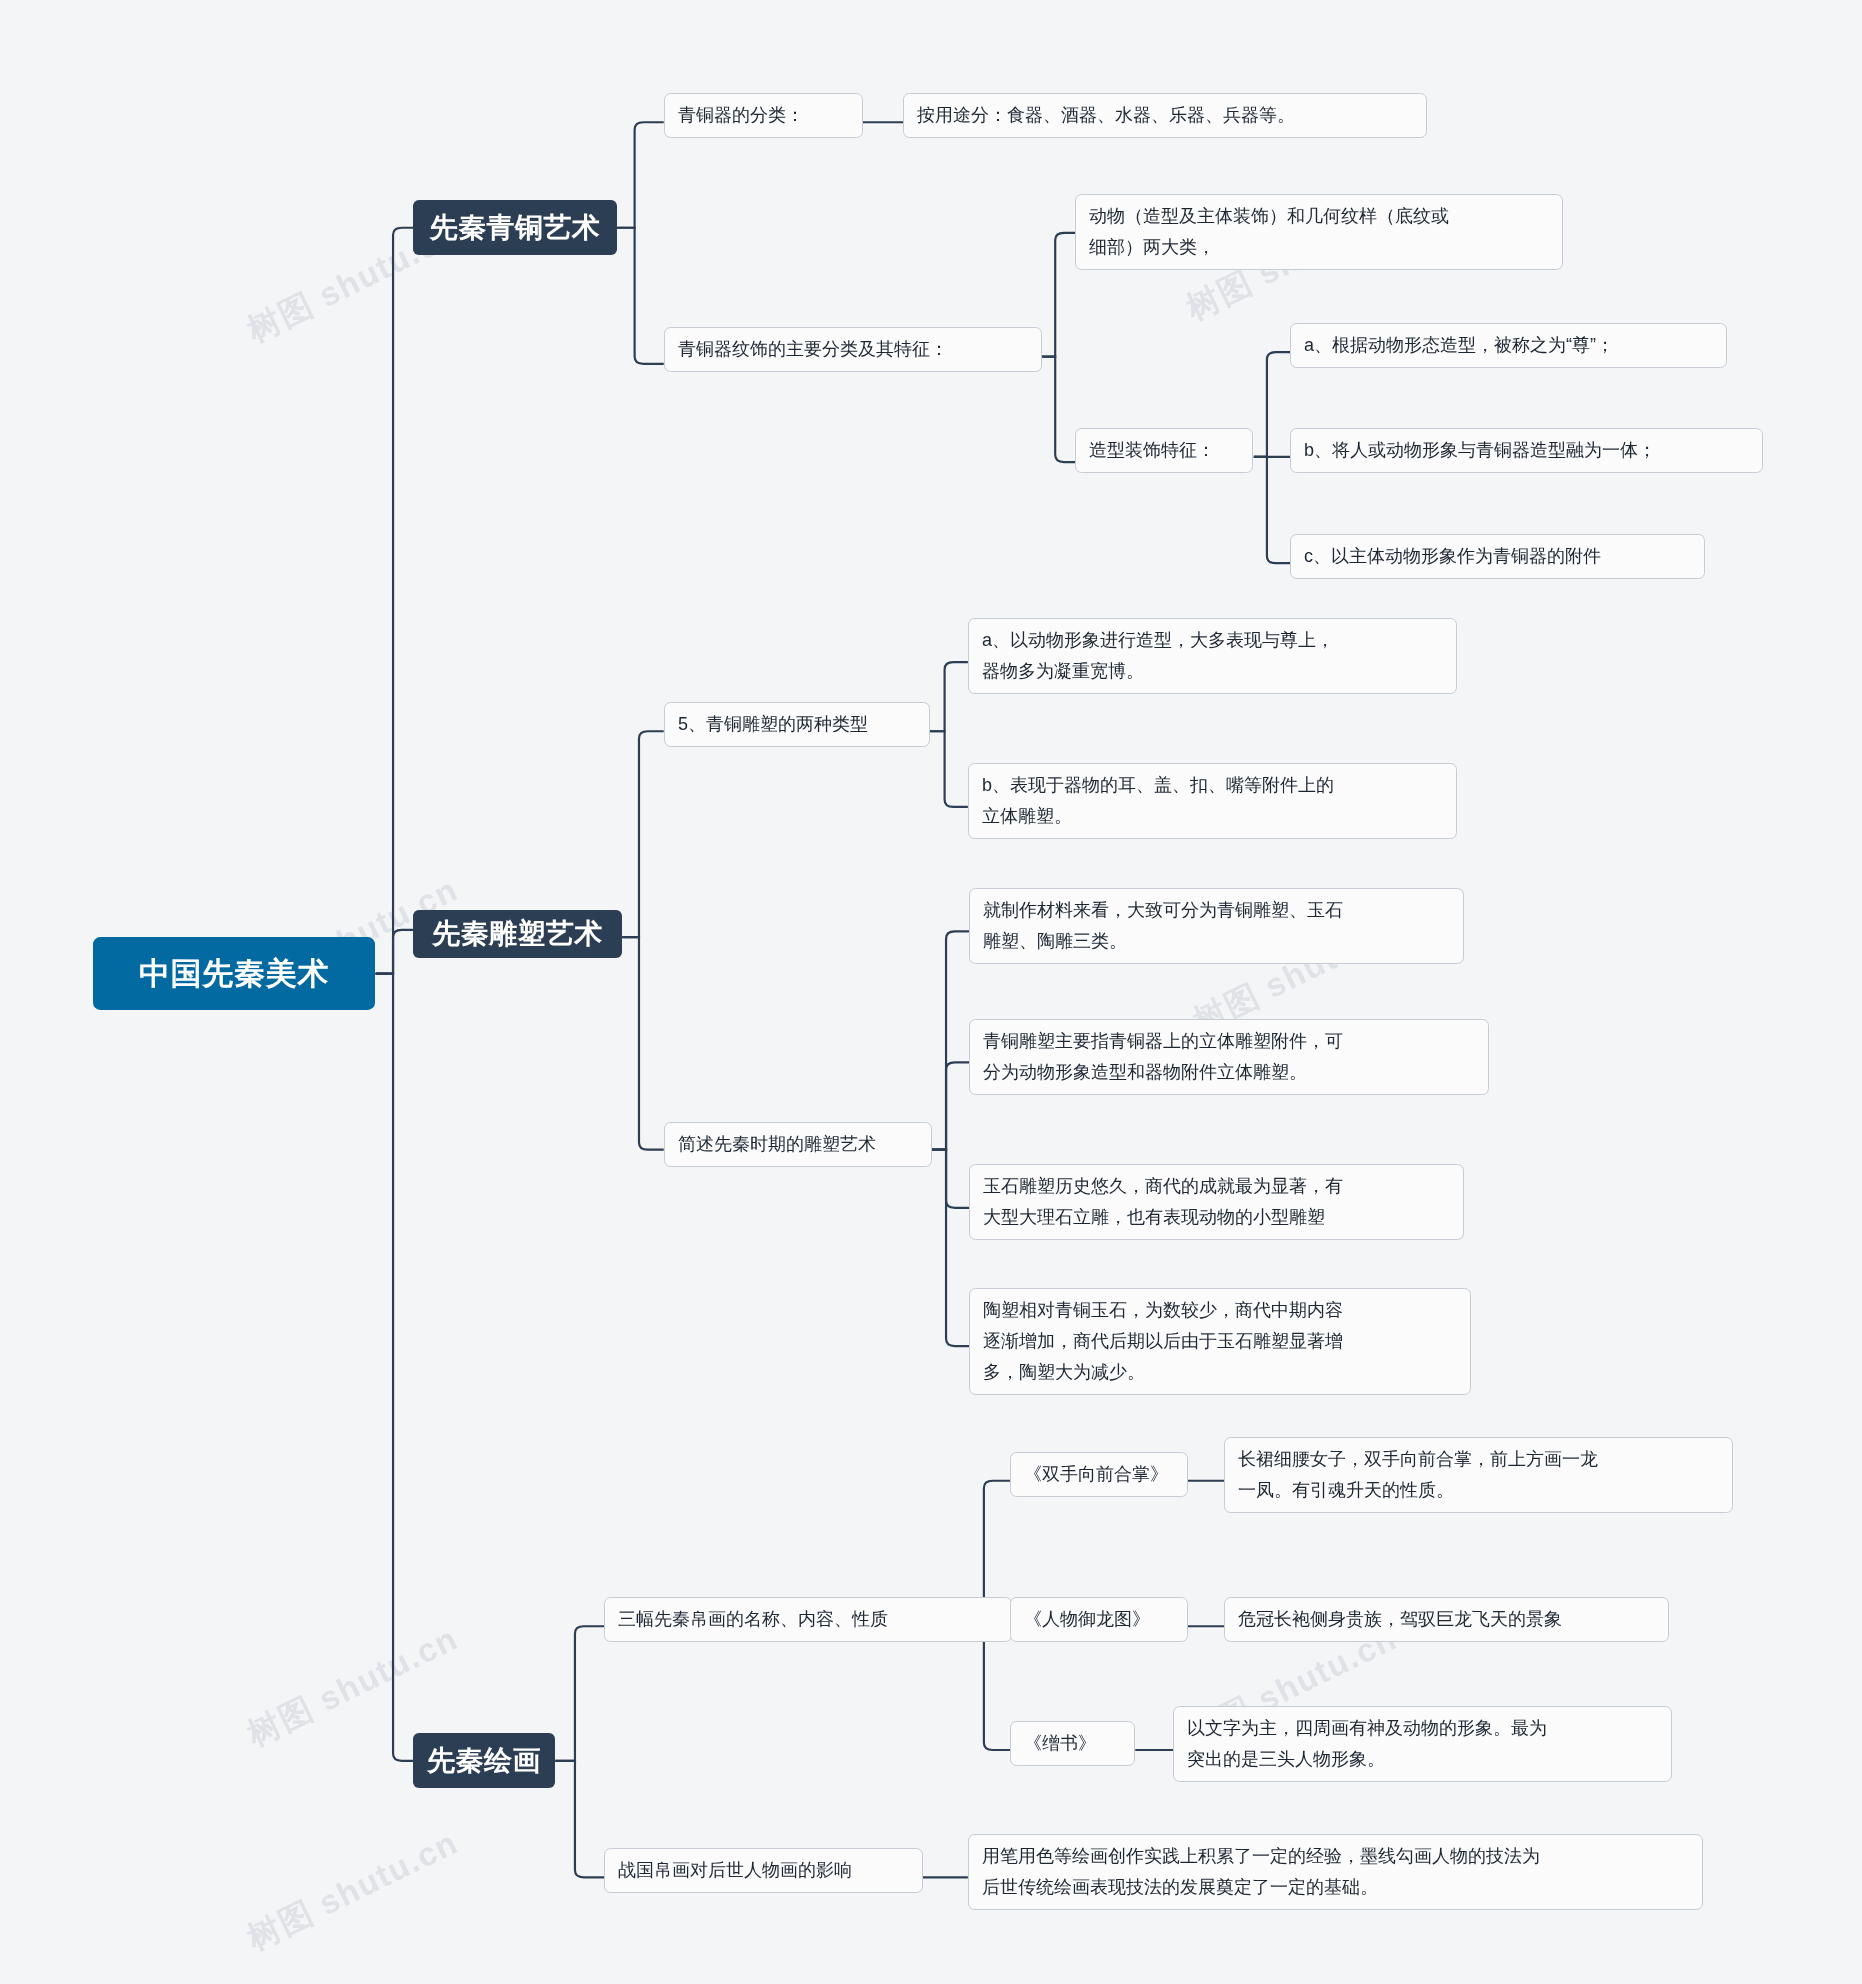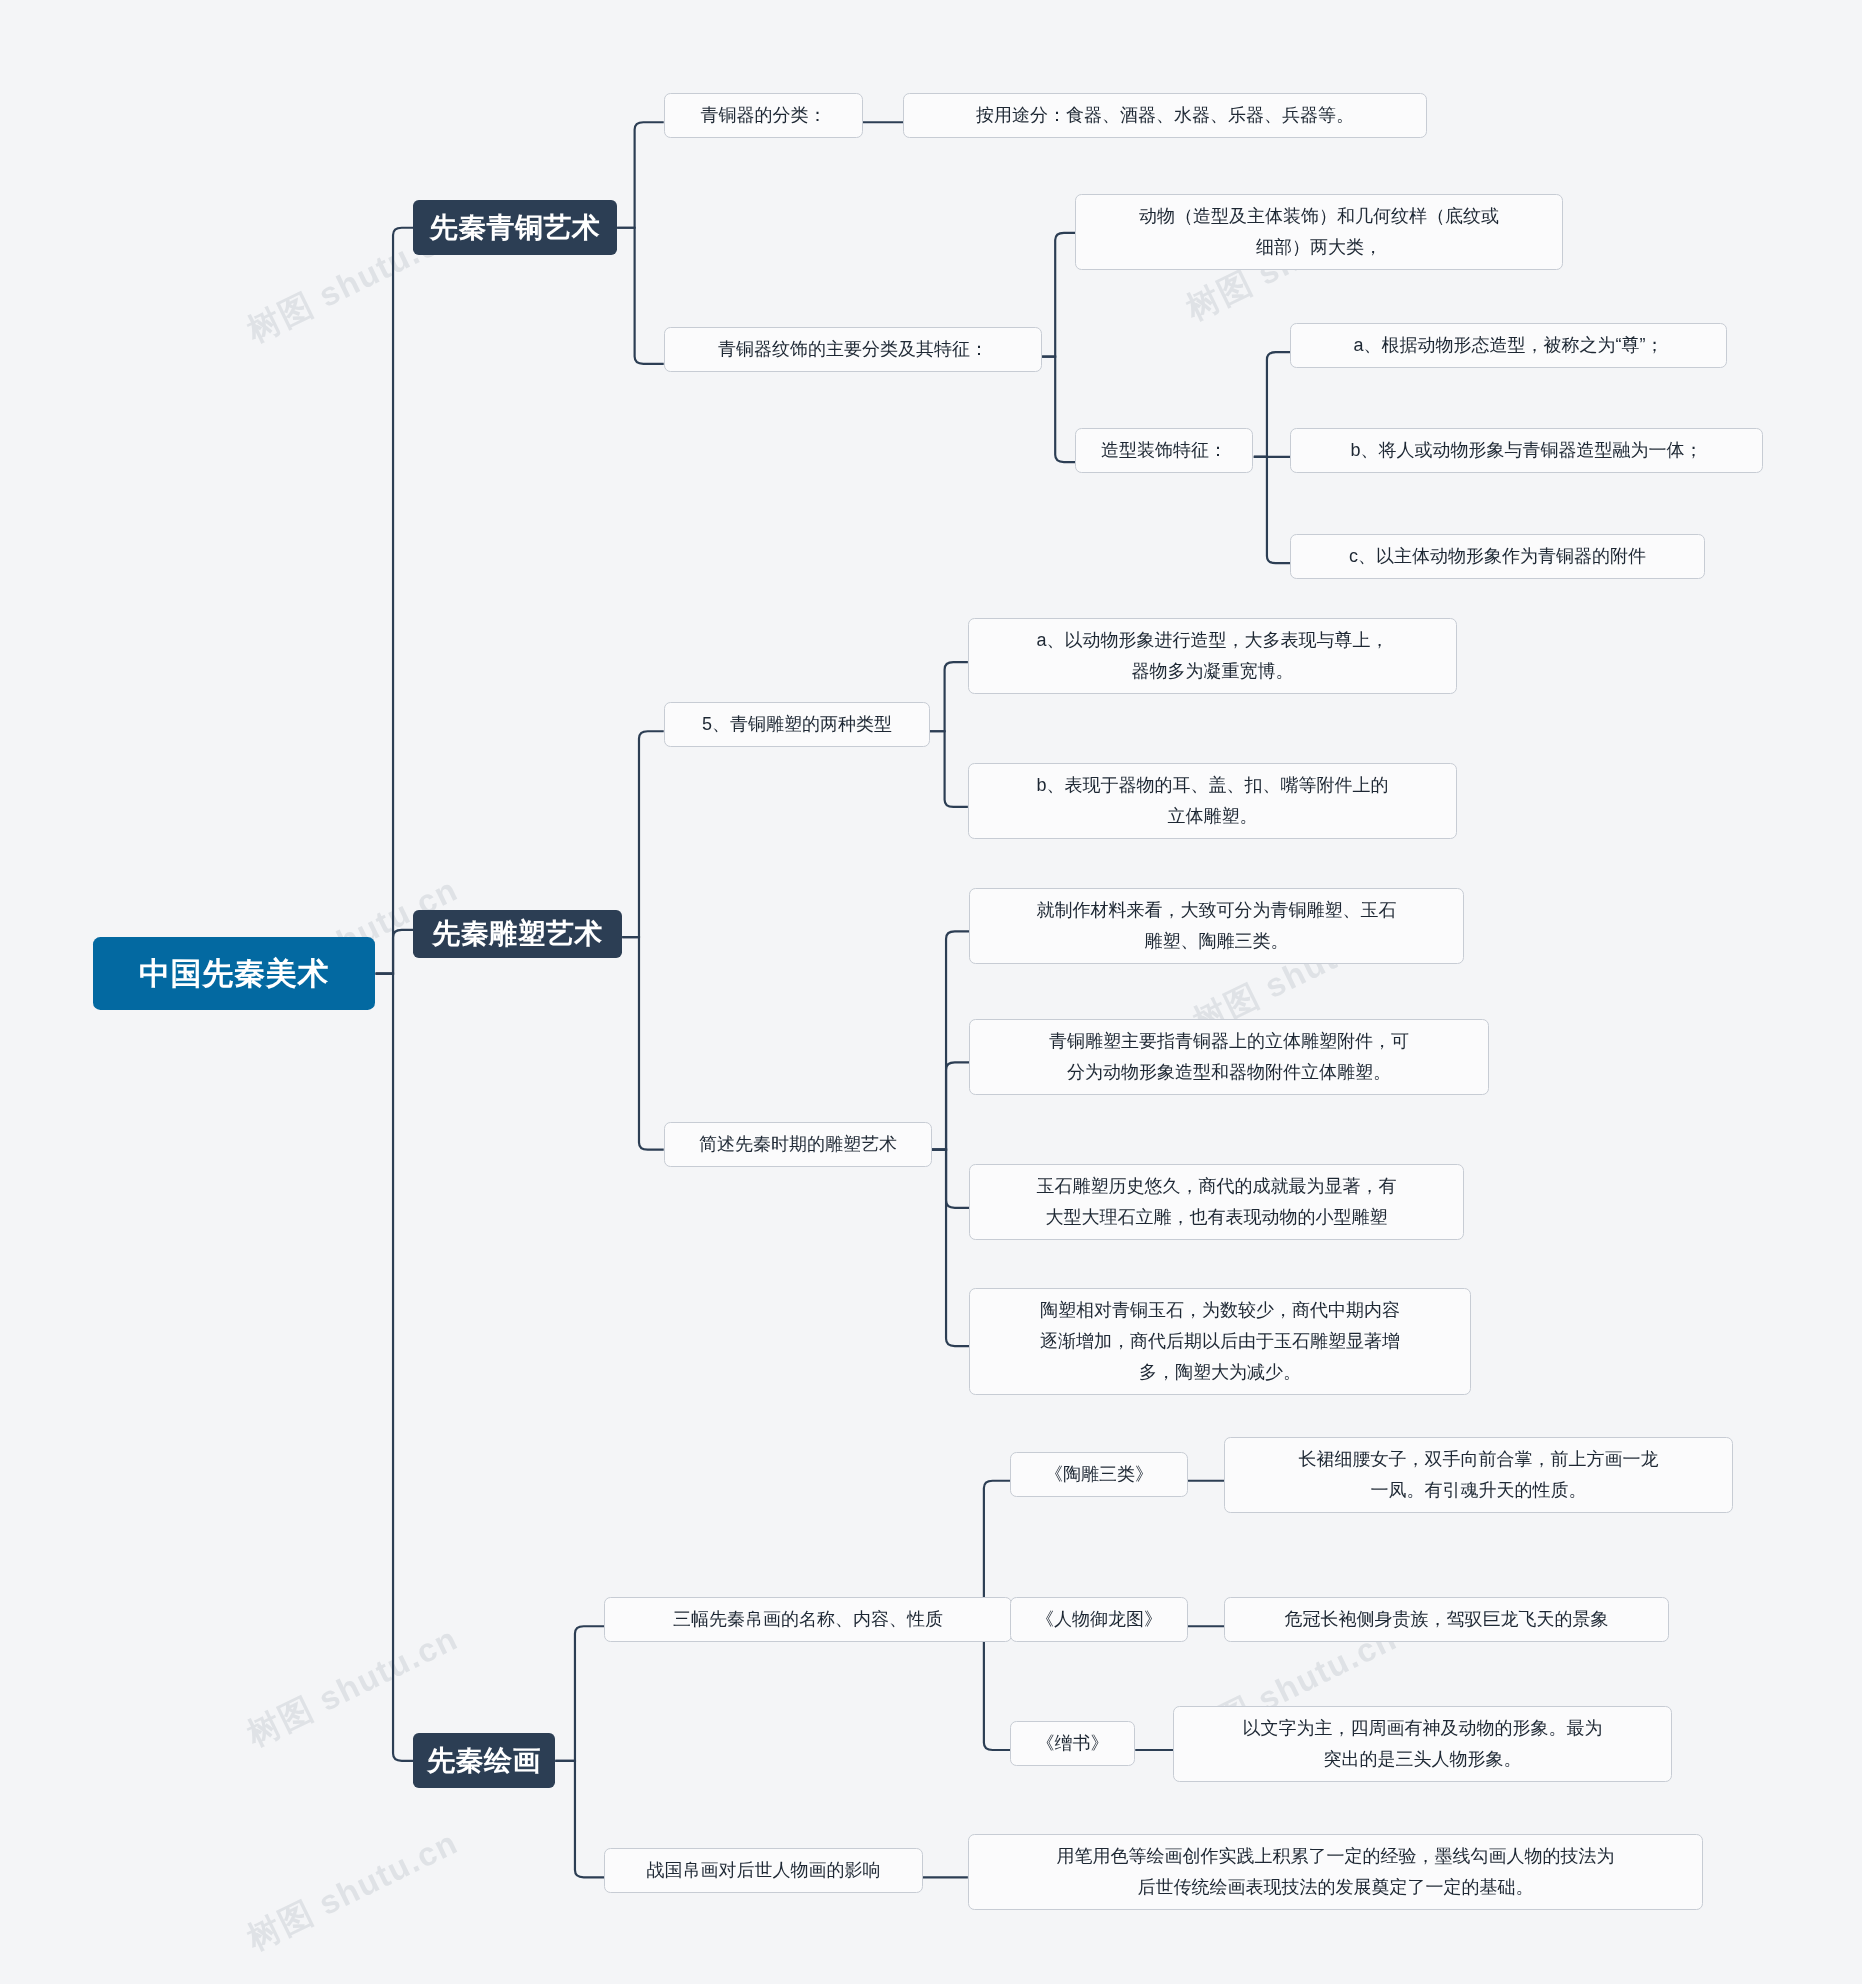--- a/index.html
+++ b/index.html
@@ -26,21 +26,20 @@
     width: 1863px;
     height: 1985px;
     pointer-events: none;
   }
   .node {
     position: absolute;
     box-sizing: border-box;
     display: flex;
     align-items: center;
     border-radius: 5.8px;
-    text-align: center;
   }
   .node-root {
     background: #0369a1;
     color: #ffffff;
     font-size: 31px;
     font-weight: 600;
     justify-content: center;
     letter-spacing: 0.7px;
     border-radius: 7.3px;
   }
@@ -223,21 +222,21 @@
 
   <div class="node node-l1" style="left:413px; top:1733px; width:142px; height:55px;">
     <span>先秦绘画</span>
   </div>
 
   <div class="node node-box" style="left:604px; top:1597px; width:408px;">
     <span>三幅先秦帛画的名称、内容、性质</span>
   </div>
 
   <div class="node node-box" style="left:1010px; top:1452px; width:178px;">
-    <span>《陶雕三类》</span>
+    <span>《双手向前合掌》</span>
   </div>
 
   <div class="node node-box" style="left:1224px; top:1437px; width:509px;">
     <span>长裙细腰女子，双手向前合掌，前上方画一龙
 一凤。有引魂升天的性质。</span>
   </div>
 
   <div class="node node-box" style="left:1010px; top:1597px; width:178px;">
     <span>《人物御龙图》</span>
   </div>

